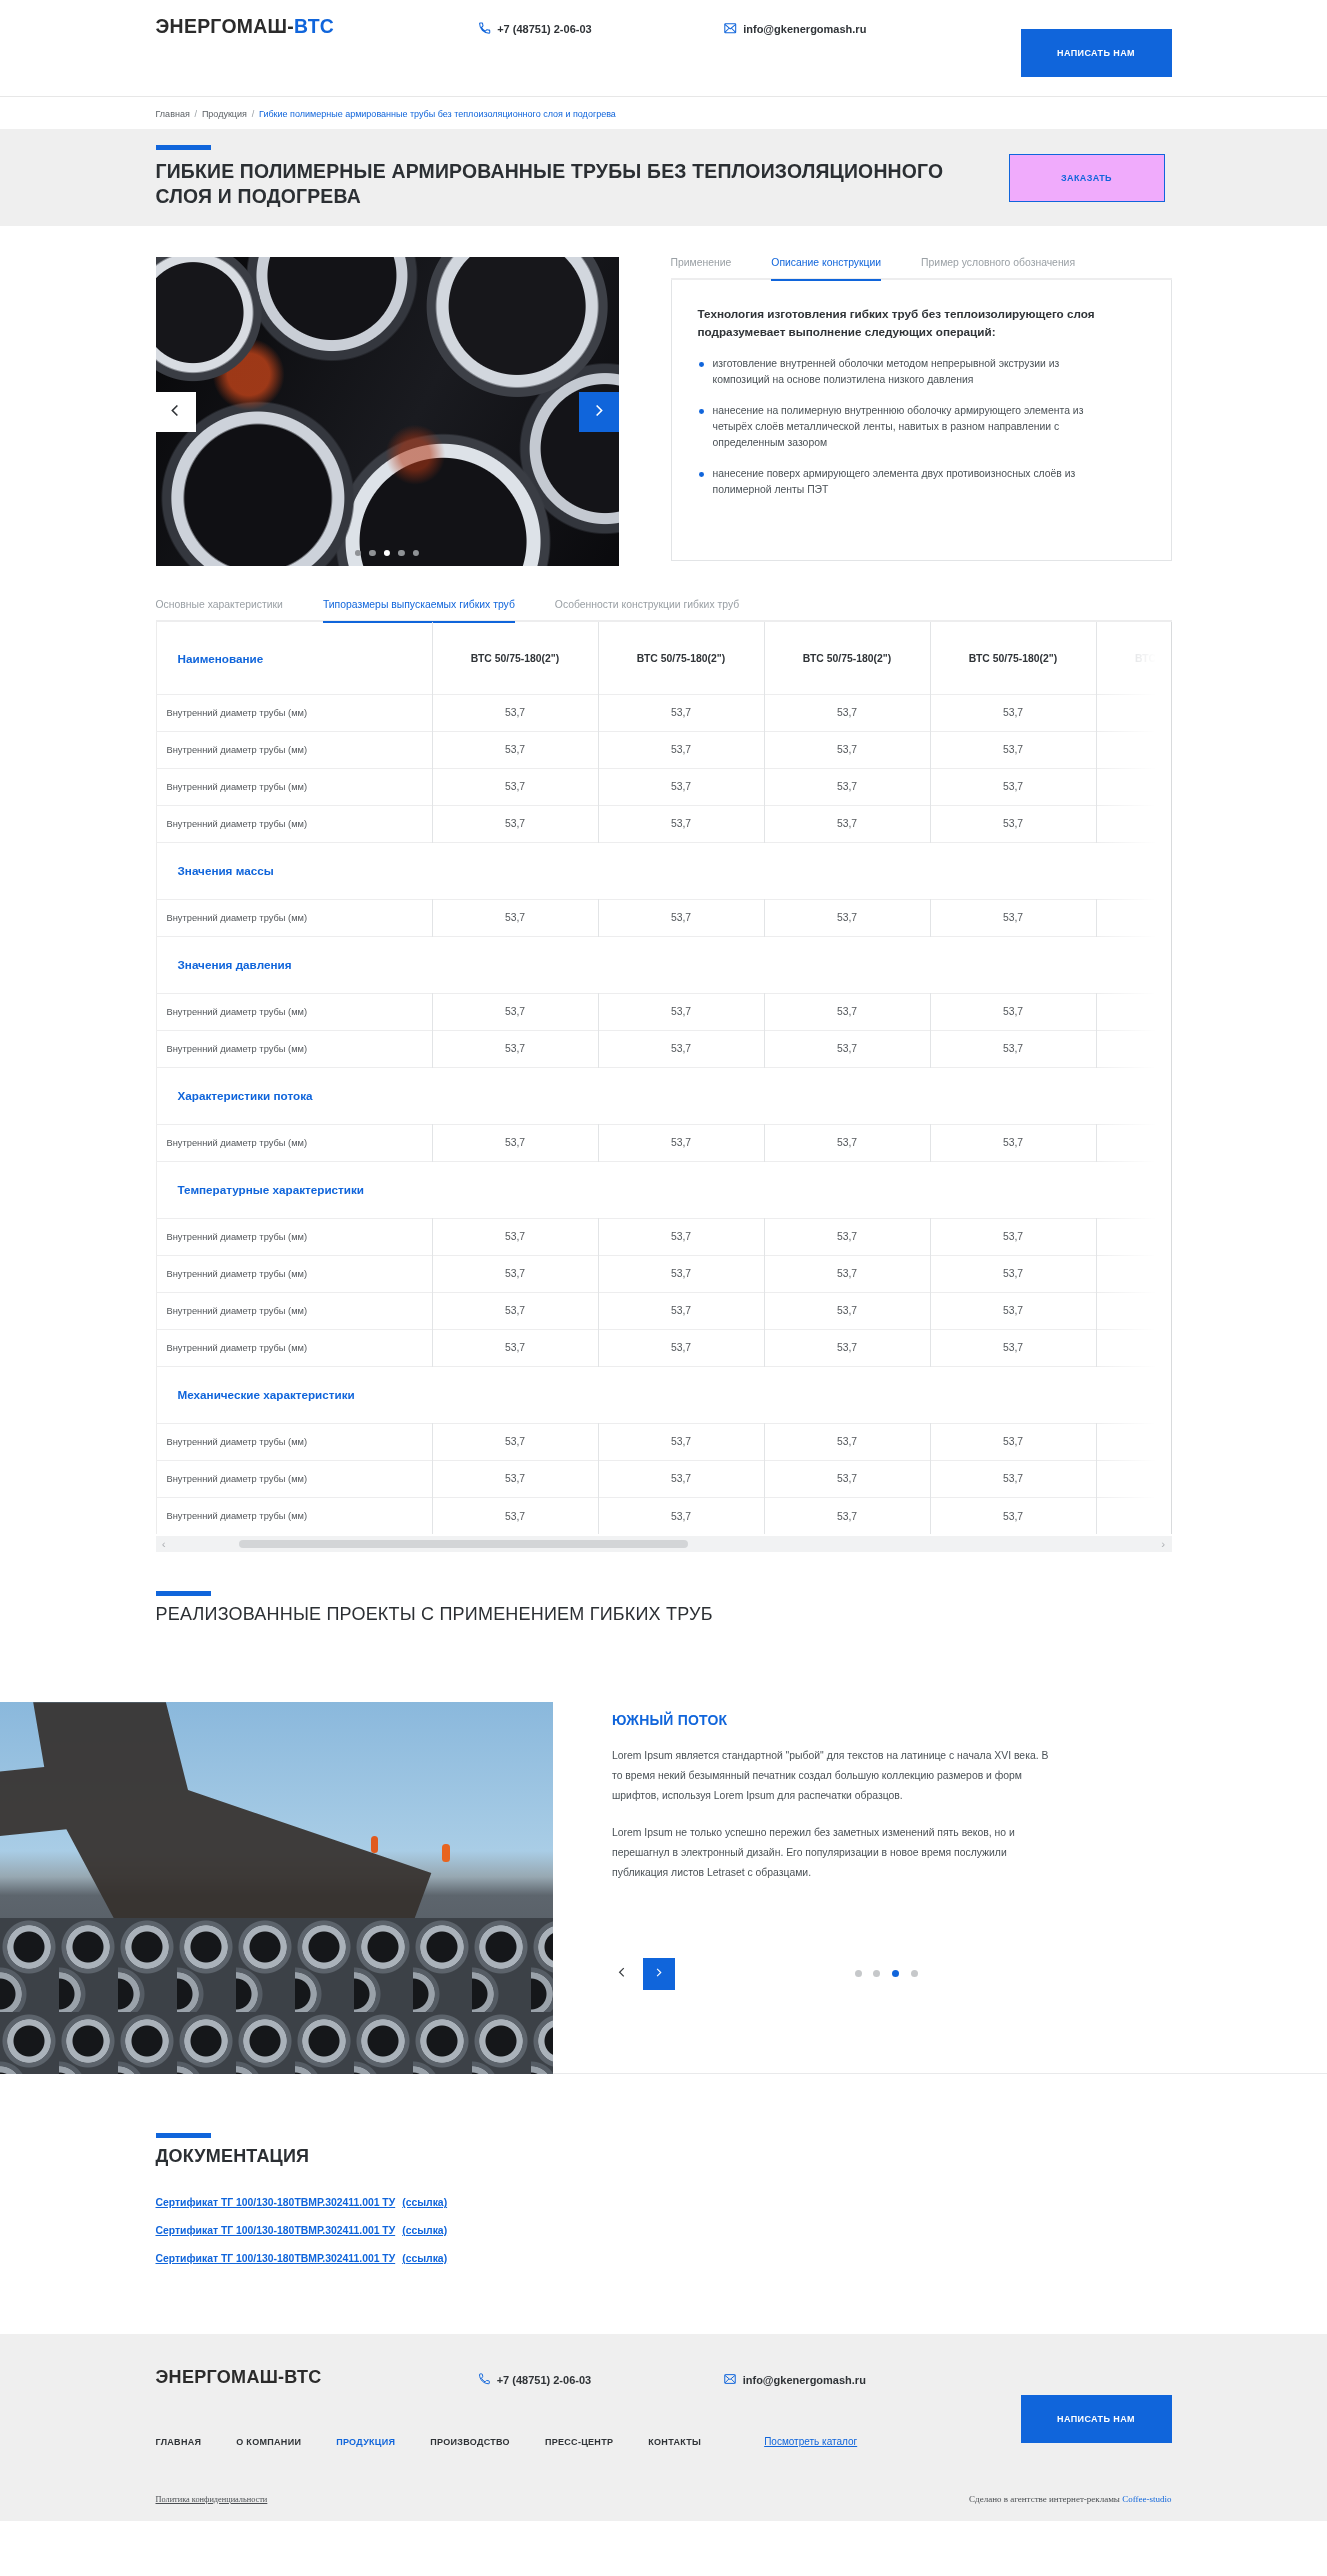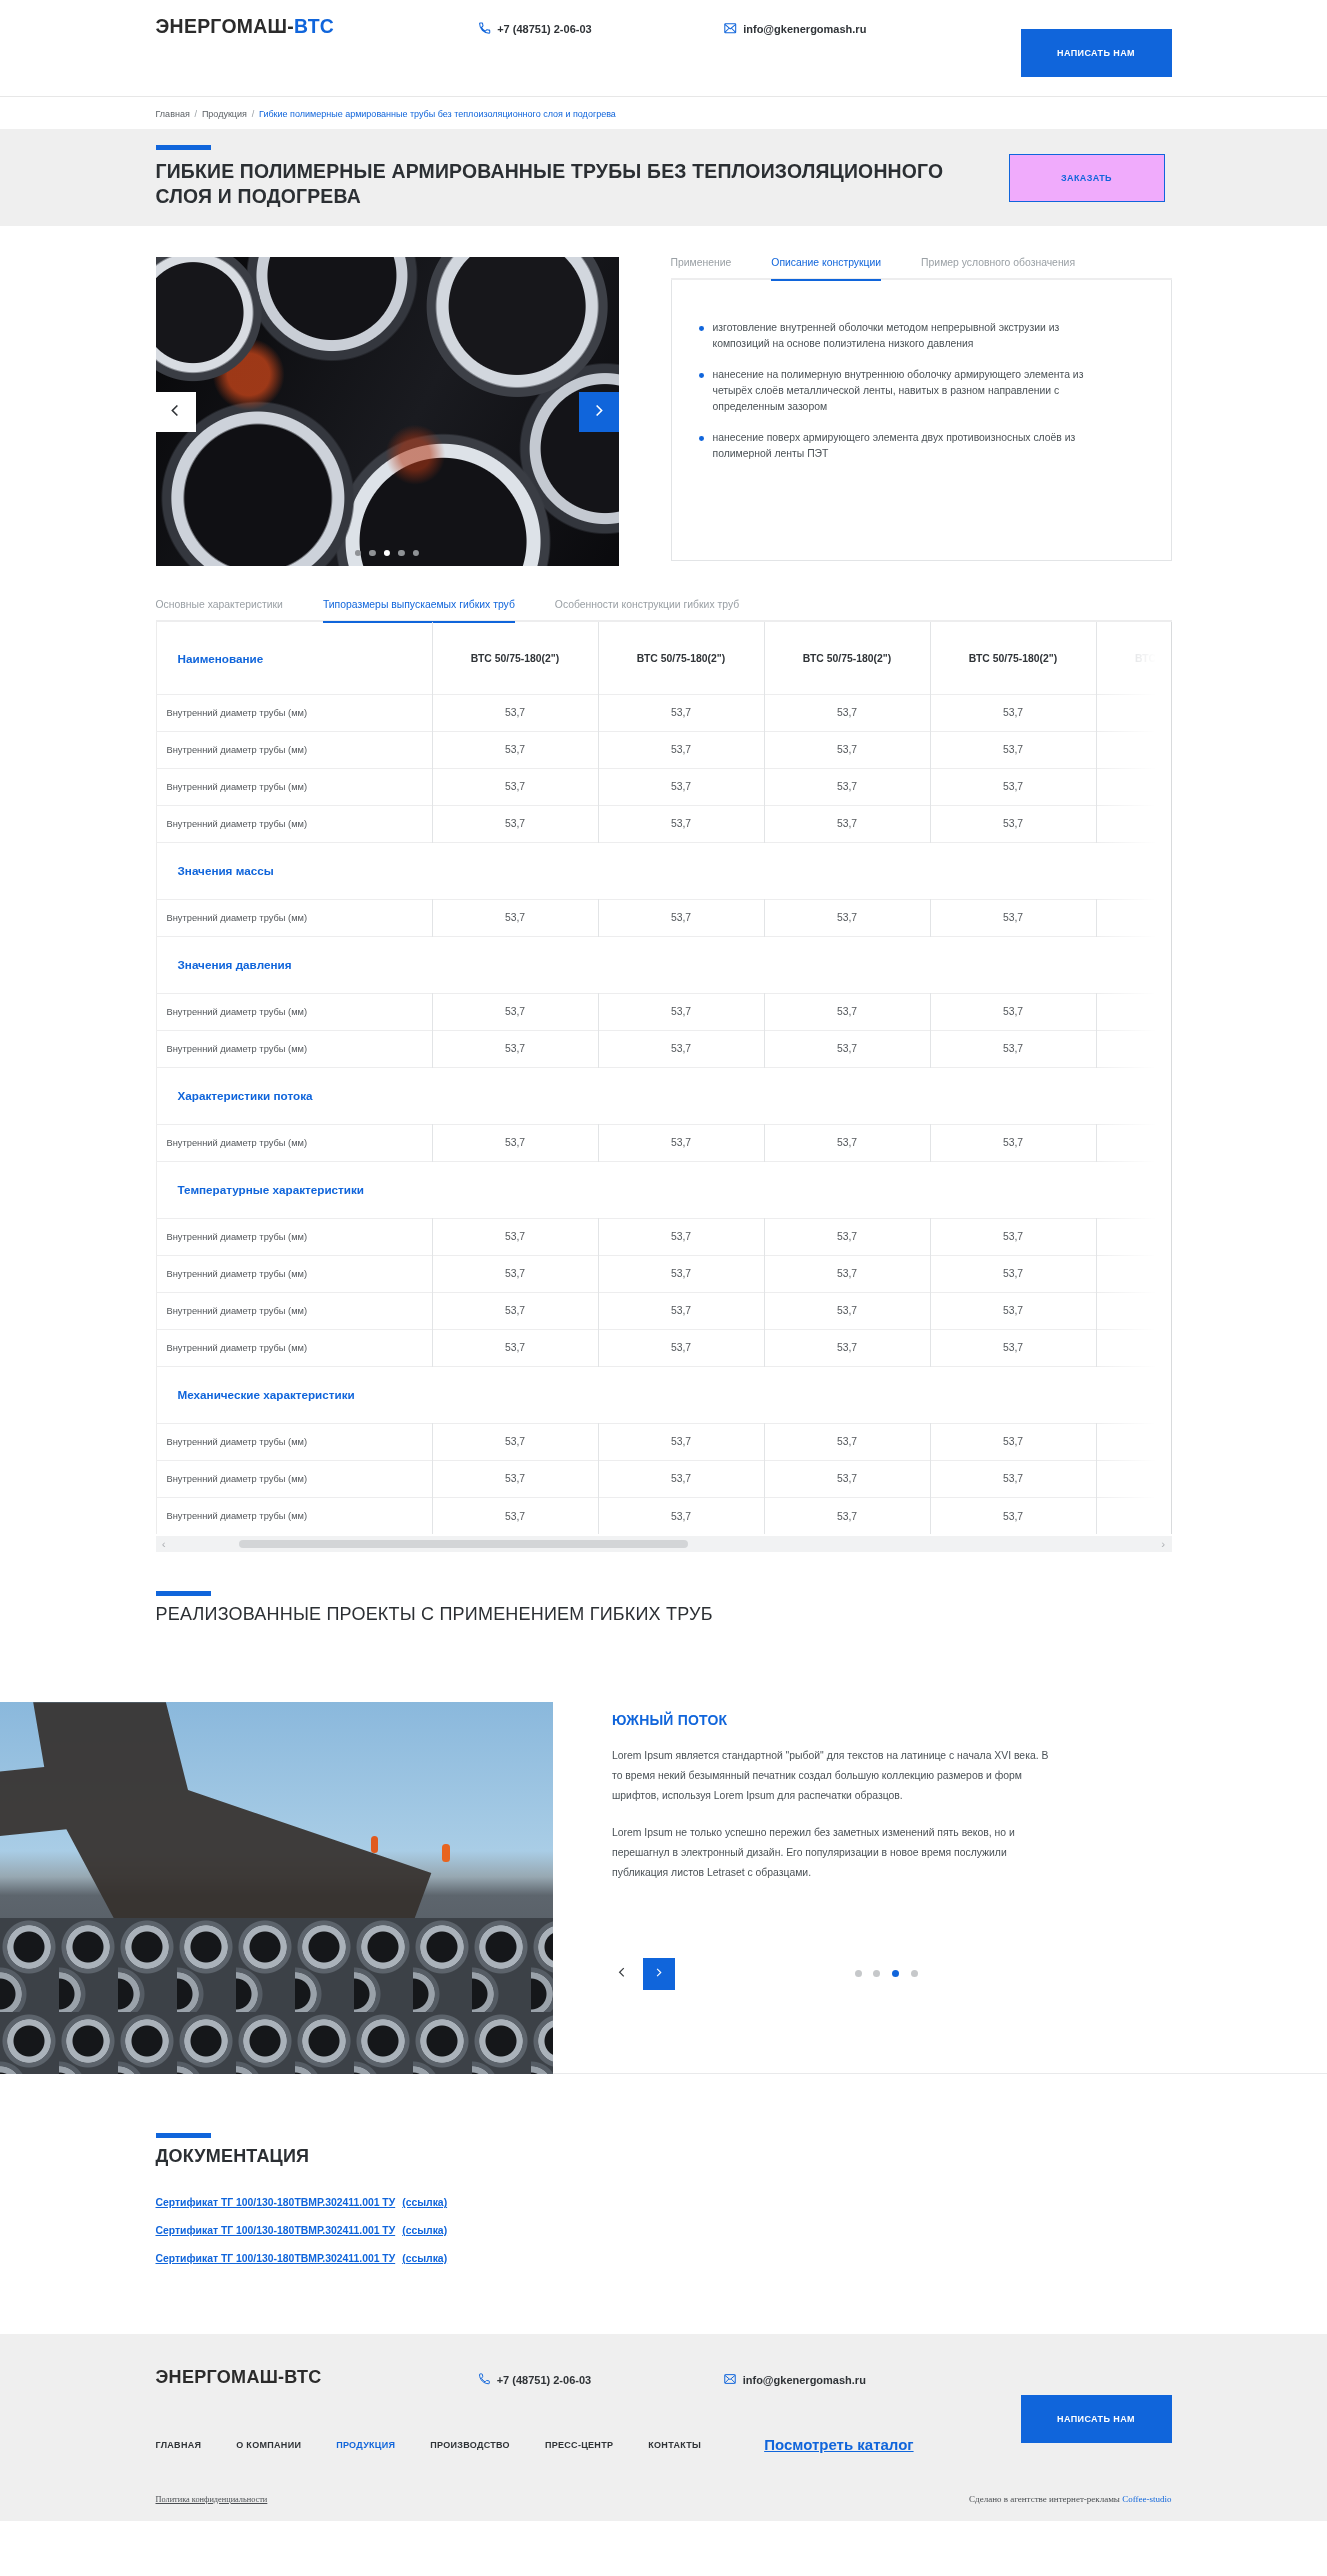--- a/index.html
+++ b/index.html
@@ -177,21 +177,21 @@
   .site-footer { background:#efefef; height:187px; }
   .site-footer .container { height:100%; }
   .footer-logo { position:absolute; top:33px; left:0; font-size:18px; font-weight:bold; letter-spacing:0.3px; color:#2b2b2b; }
   .footer-contact { position:absolute; top:38px; display:flex; align-items:center; gap:6.2px; font-size:11px; font-weight:bold; color:#2f3337; }
   .footer-contact.phone { left:321px; }
   .footer-contact.email { left:567px; }
   .footer-contact svg { width:14px; height:14px; }
   .footer-cta { position:absolute; top:61px; right:0; width:151px; height:48px; }
   .footer-nav { position:absolute; top:102px; left:0; display:flex; gap:35px; align-items:center; }
   .footer-nav .nav-link { font-size:9px; }
-  .catalog-link { margin-left:28px; font-size:15px; font-weight:bold; color:#1065db; text-decoration:underline; }
+  .catalog-link { margin-left:28px; font-size:10px; font-weight:normal; color:#1065db; text-decoration:underline; }
   .footer-bottom { position:absolute; top:160px; left:0; right:0; display:flex; justify-content:space-between; align-items:center;font-family:Liberation Serif, serif; }
   .privacy-link { font-size:8.3px; color:#4a4e52; text-decoration:underline; }
   .credits { font-size:9px; color:#4a4e52; }
   .credits a { color:#1065db; }
 </style>
 </head>
 <body>
 
 <header class="site-header">
   <div class="container">
@@ -262,20 +262,21 @@
           <span class="dot"></span>
         </div>
     </div>
     <div class="product-info">
       <div class="tabs" id="product-tabs">
           <div class="tab">Применение</div>
           <div class="tab active">Описание конструкции</div>
           <div class="tab">Пример условного обозначения</div>
         </div>
       <div class="desc-panel">
+        <p class="desc-intro">Технология изготовления гибких труб без теплоизолирующего слоя подразумевает выполнение следующих операций:</p>
         <ul class="desc-list" id="desc-list">
             <li>изготовление внутренней оболочки методом непрерывной экструзии из композиций на основе полиэтилена низкого давления</li>
             <li>нанесение на полимерную внутреннюю оболочку армирующего элемента из четырёх слоёв металлической ленты, навитых в разном направлении с определенным зазором</li>
             <li>нанесение поверх армирующего элемента двух противоизносных слоёв из полимерной ленты ПЭТ</li>
           </ul>
       </div>
     </div>
   </section>
 
   <section class="specs-block">

